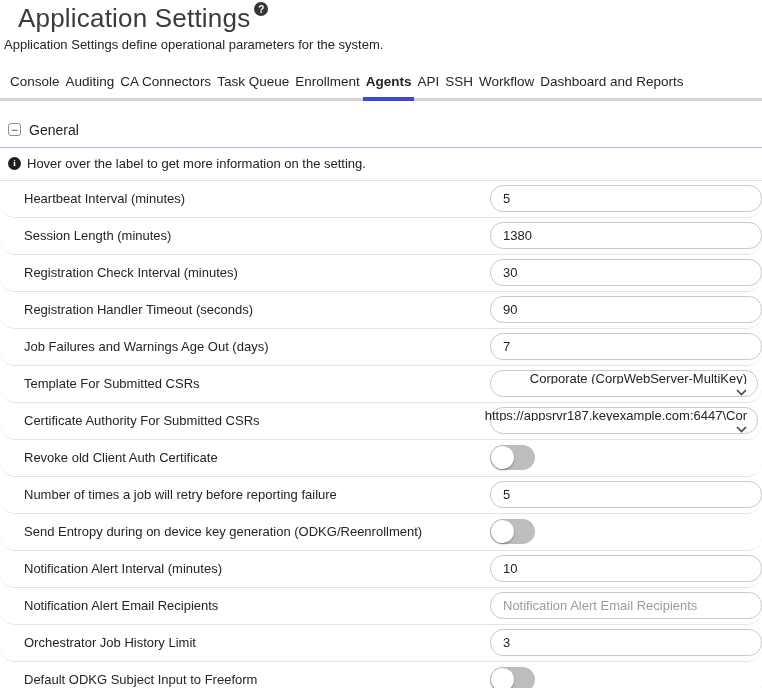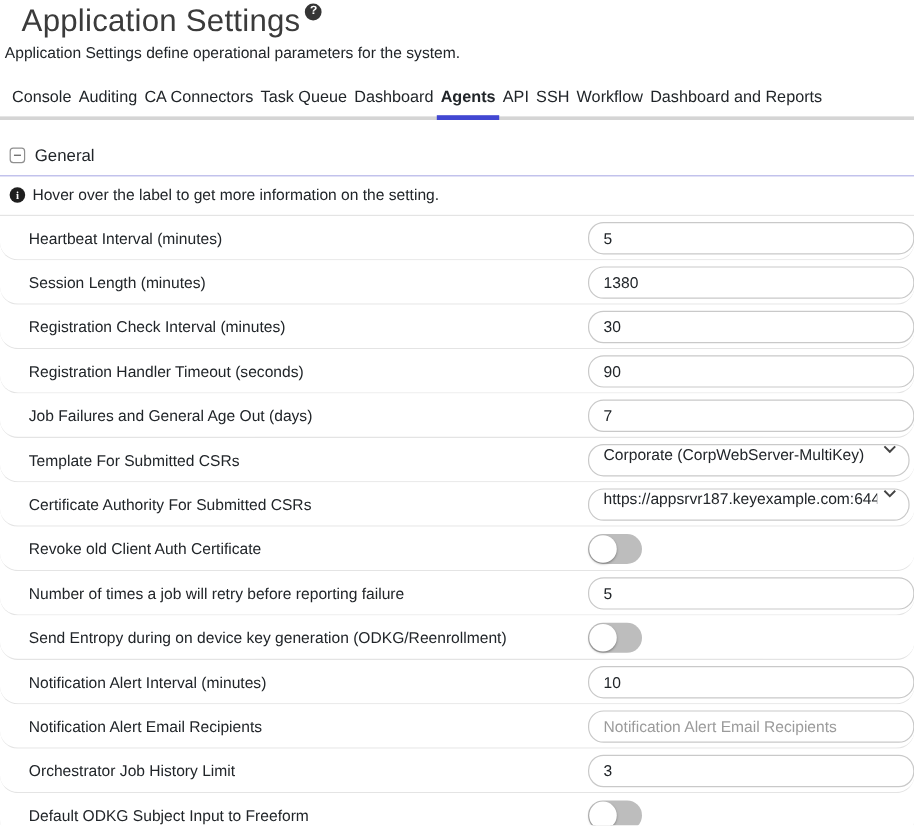--- a/index.html
+++ b/index.html
@@ -55,21 +55,21 @@
   .label { width: 466px; flex: none; font-size: 13px; color: #212529; padding-right: 10px; }
   .ctl-input {
     width: 272px; height: 27px; border: 1px solid #c9c9c9; border-radius: 13px;
     padding: 0 12px; font-size: 13px; color: #212529; background: #fff;
     font-family: "Liberation Sans", sans-serif; outline: none;
   }
   .ctl-input::placeholder { color: #9b9b9b; opacity: 1; }
   .ctl-select {
     width: 268px; height: 27px; border: 1px solid #c9c9c9; border-radius: 13px;
     padding: 0 10px 0 12px; font-size: 13px; background: #fff; cursor: pointer;
-    display: flex; align-items: flex-start; justify-content: space-between; gap: 5px;
+    display: flex; align-items: flex-end; justify-content: space-between; gap: 5px; flex-direction: column;
   }
   .sel-text { white-space: nowrap; overflow: hidden; }
   .chev { flex: none; }
   .ctl-toggle {
     width: 45px; height: 25px; border-radius: 13px; background: #bdbdbd;
     position: relative; flex: none; cursor: pointer;
   }
   .ctl-toggle .knob {
     position: absolute; left: 1px; top: 1px; width: 23px; height: 23px;
     border-radius: 50%; background: #fff; box-shadow: 0 1px 2px rgba(0,0,0,0.35);
@@ -83,21 +83,21 @@
   <div class="title-row">
     <h1 class="page-title">Application Settings</h1><span class="help-badge">?</span>
   </div>
   <p class="subtitle">Application Settings define operational parameters for the system.</p>
 
   <nav class="tabs">
     <div class="tab">Console</div>
     <div class="tab">Auditing</div>
     <div class="tab">CA Connectors</div>
     <div class="tab">Task Queue</div>
-    <div class="tab">Dashboard</div>
+    <div class="tab">Enrollment</div>
     <div class="tab active">Agents</div>
     <div class="tab">API</div>
     <div class="tab">SSH</div>
     <div class="tab">Workflow</div>
     <div class="tab">Dashboard and Reports</div>
   </nav>
 
   <div class="section-header">
     <span class="collapse-box">−</span>
     <span>General</span>
@@ -124,21 +124,21 @@
       <div class="label">Registration Check Interval (minutes)</div>
       <input class="ctl-input" value="30" style="">
     </div>
 
     <div class="row">
       <div class="label">Registration Handler Timeout (seconds)</div>
       <input class="ctl-input" value="90" style="">
     </div>
 
     <div class="row">
-      <div class="label">Job Failures and General Age Out (days)</div>
+      <div class="label">Job Failures and Warnings Age Out (days)</div>
       <input class="ctl-input" value="7" style="">
     </div>
 
     <div class="row">
       <div class="label">Template For Submitted CSRs</div>
       <div class="ctl-select">
         <span class="sel-text">Corporate (CorpWebServer-MultiKey)</span>
         <svg class="chev" width="11" height="7" viewBox="0 0 11 7">
             <polyline points="1,1 5.5,5.5 10,1" fill="none" stroke="#444" stroke-width="1.6"></polyline>
           </svg>

